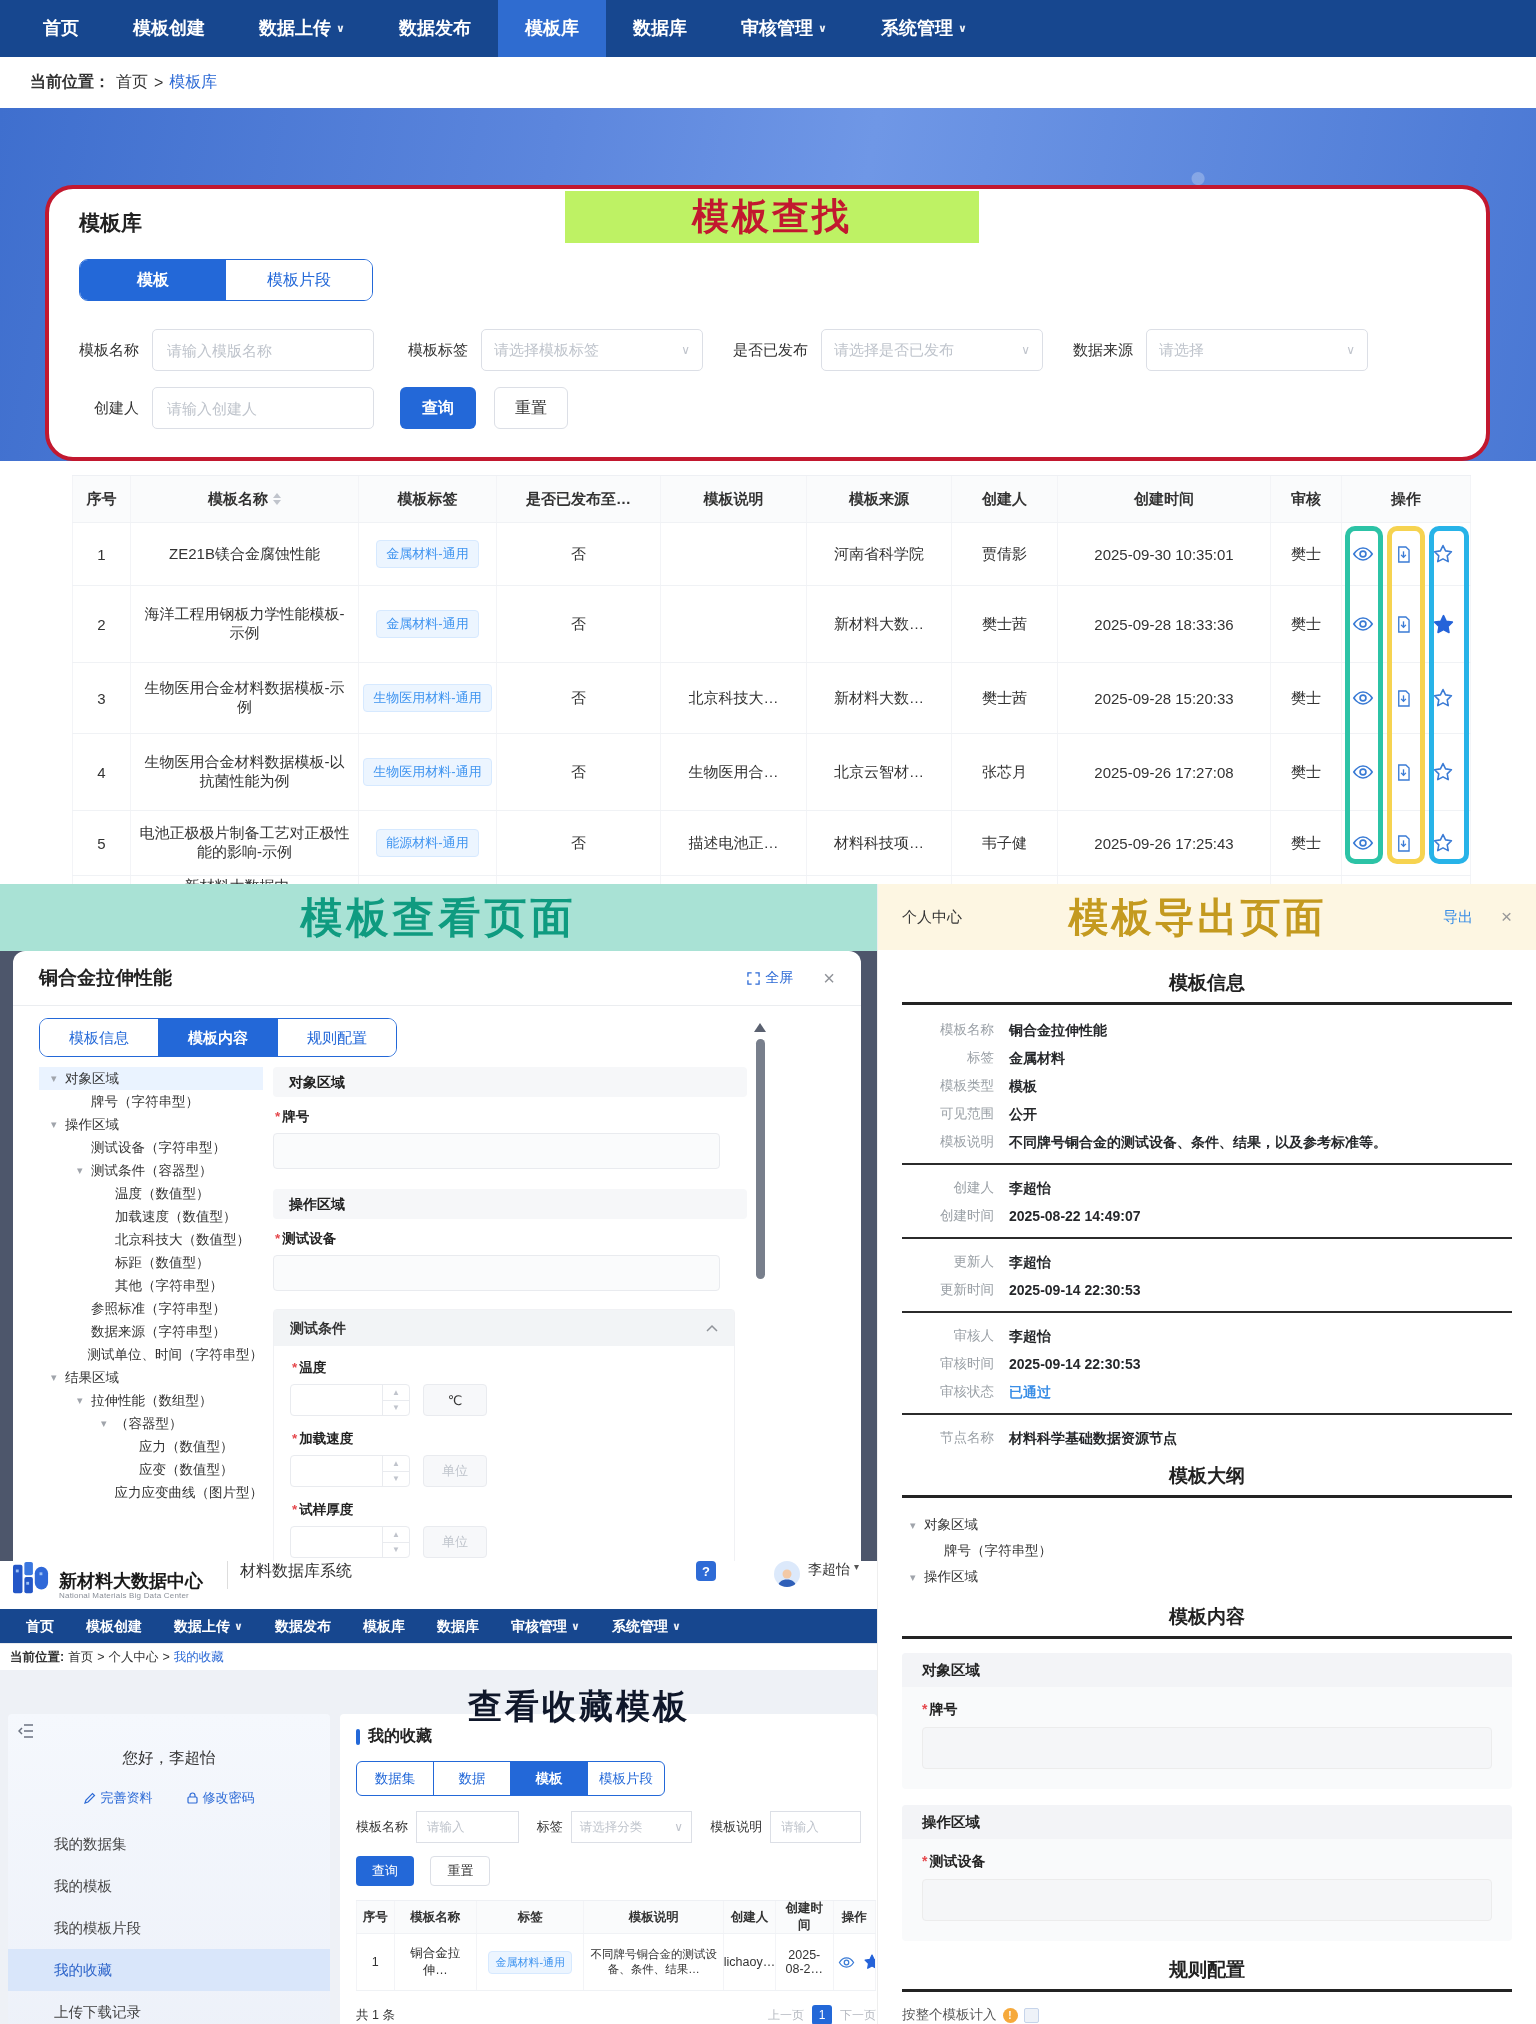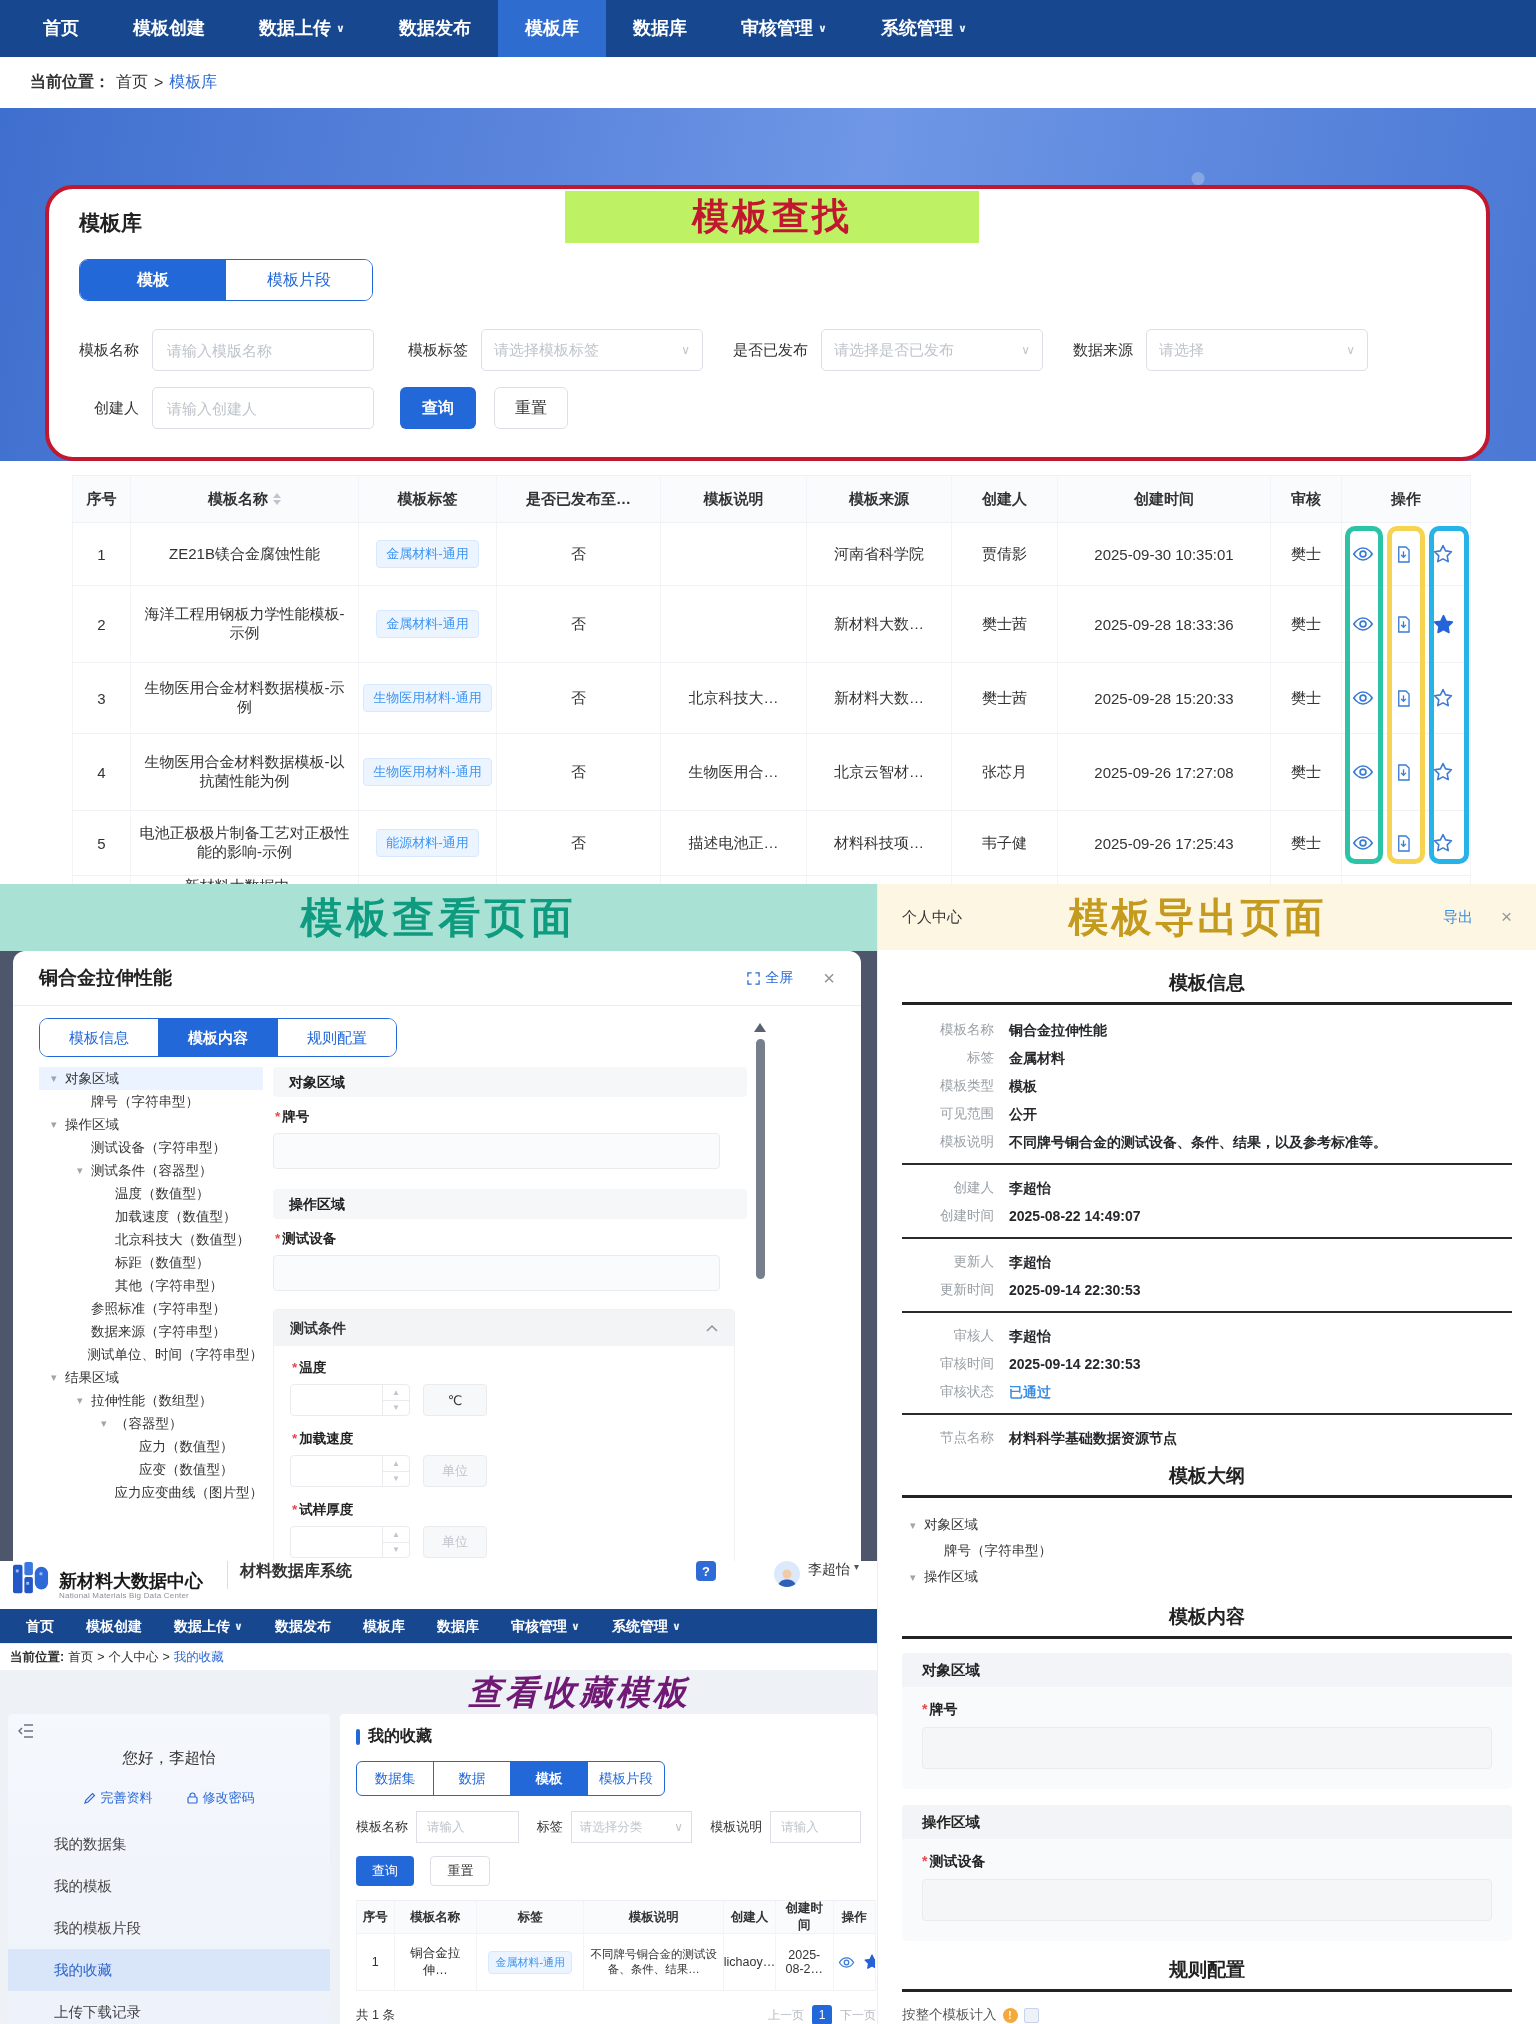--- a/index.html
+++ b/index.html
@@ -124,31 +124,31 @@
   .info-dot{width:15px;height:15px;border-radius:50%;background:#f6a93b;color:#fff;font-size:10px;font-weight:bold;display:flex;align-items:center;justify-content:center;}
   .chk{width:13px;height:13px;border:1px solid #c6d4ea;background:#eef2f8;border-radius:2px;}
   
   #sec-fav{left:0;top:1561px;width:877px;height:463px;background:#eef1f6;}
   .fav-head{height:48px;background:#fff;display:flex;padding:0 12px;}
   .logo{width:38px;height:36px;margin-right:9px;}
   .brandcol{display:flex;flex-direction:column;justify-content:center;margin-right:12px;}
   .brand{font-size:18px;font-weight:bold;color:#1a1a1a;line-height:20px;}
   .brand-en{font-size:8px;color:#8a8f98;letter-spacing:.2px;}
   .vdiv{width:1px;height:28px;background:#ddd;margin:0 12px;}
-  .system{font-size:16px;color:#333;font-weight:bold;}
+  .system{font-size:16px;color:#333;}
   .fspace{flex:1;}
   .help{width:20px;height:20px;background:#2e6bd6;color:#fff;border-radius:4px;font-size:13px;font-weight:bold;display:flex;align-items:center;justify-content:center;margin-right:58px;cursor:pointer;}
   .avatar{width:26px;height:26px;border-radius:50%;background:#dce9fb;overflow:hidden;margin-right:8px;display:flex;align-items:flex-end;justify-content:center;}
   .uname{font-size:14px;color:#333;margin-right:4px;}
   .ucaret{font-size:10px;color:#555;margin-right:6px;}
   .nav2{height:34px;background:#17478f;display:flex;padding-left:10px;}
   .nav2 .nav-item{font-size:14px;line-height:34px;padding:0 16px;gap:4px;}
   .crumb2{height:26px;display:flex;align-items:center;font-size:12.5px;gap:4px;padding-left:10px;background:#fff;border-top:1px solid #e8eaee;}
   .fav-band{position:relative;height:44px;}
-  .fav-annot{position:absolute;left:468px;top:0;color:#701a75;font-size:34px;font-weight:bold;letter-spacing:3px;font-style:italic;}
+  .fav-annot{position:absolute;left:468px;top:14px;color:#0f172a;font-size:34px;font-weight:bold;letter-spacing:3px;}
   .fav-body{display:flex;padding-left:8px;gap:10px;height:335px;}
   .side{width:322px;background:linear-gradient(#f5f8fd,#edf1f9);border-radius:4px;position:relative;flex-shrink:0;}
   .collapse{position:absolute;left:10px;top:10px;color:#6b7280;cursor:pointer;}
   .greet{text-align:center;margin-top:34px;font-size:15.5px;color:#333;}
   .side-links{display:flex;justify-content:center;gap:34px;margin-top:20px;font-size:13px;color:#2e6bd6;}
   .side-links span{display:flex;align-items:center;gap:5px;cursor:pointer;}
   .smenu{margin-top:16px;}
   .smenu-item{height:42px;line-height:42px;padding-left:46px;font-size:14.5px;color:#444;cursor:pointer;}
   .smenu-item.on{background:#d9e6fa;color:#2a62c9;}
   .fmain{flex:1;background:#fff;border-radius:4px;padding:12px 16px;overflow:hidden;}

